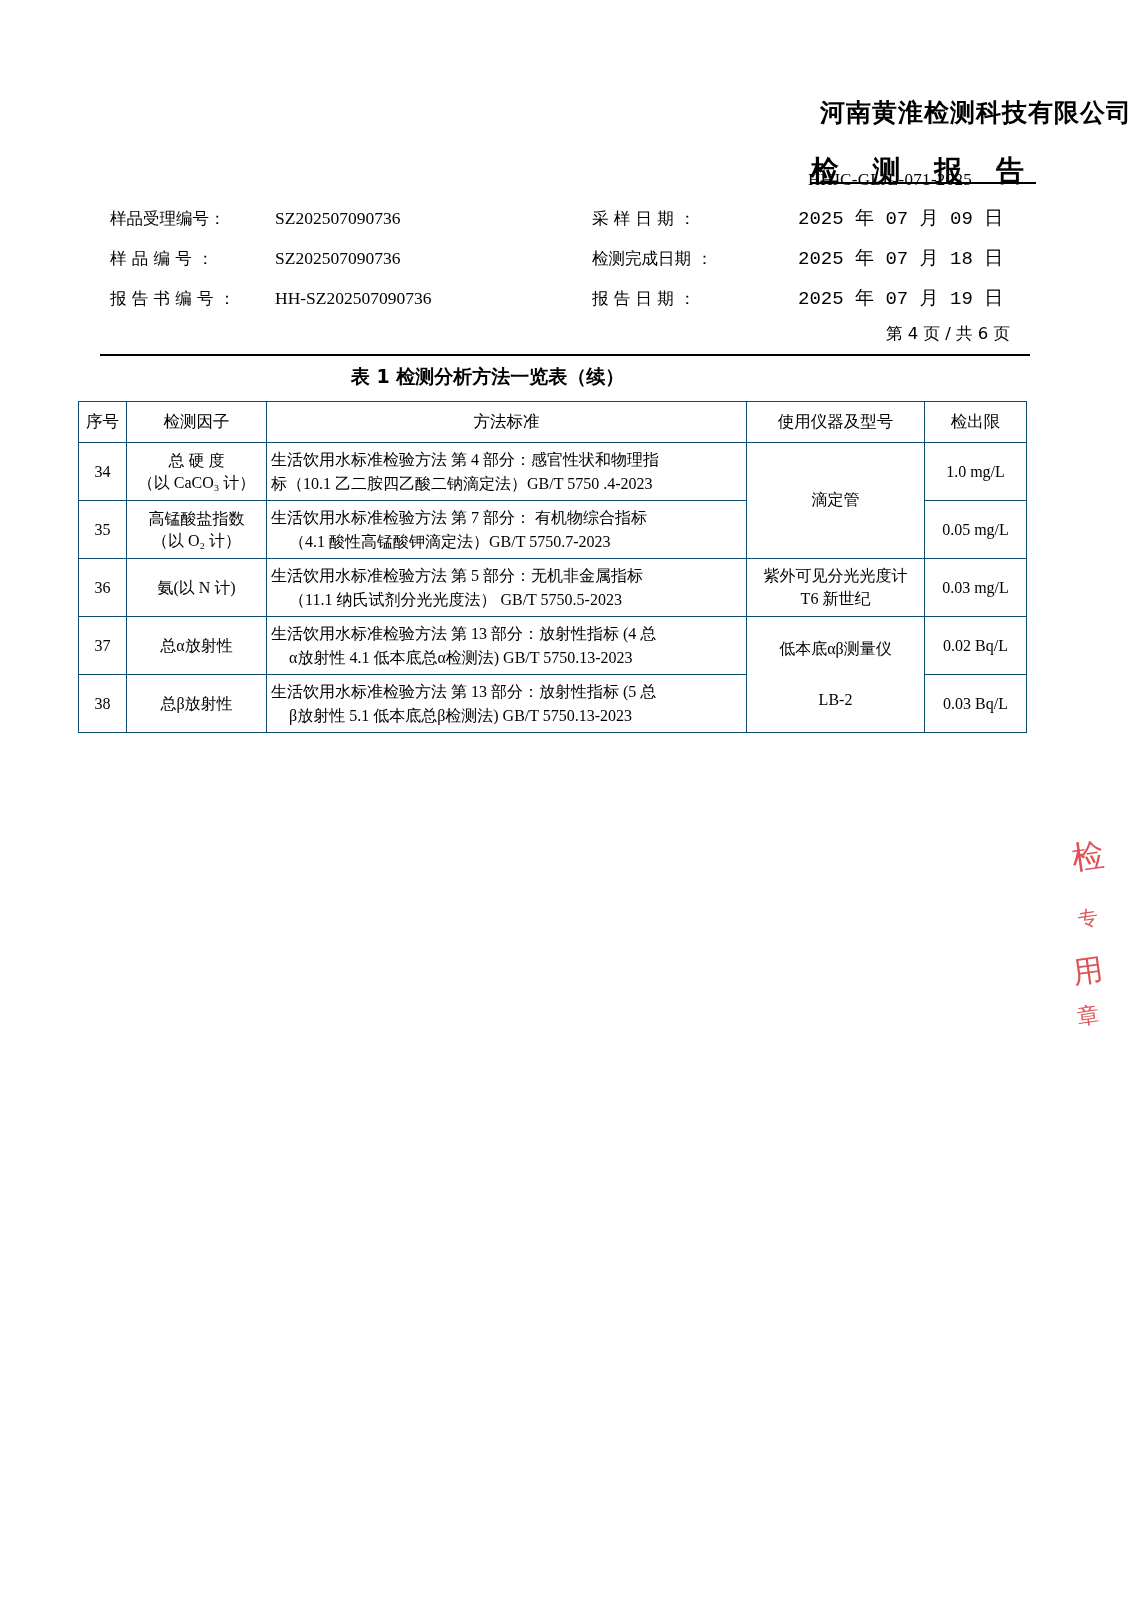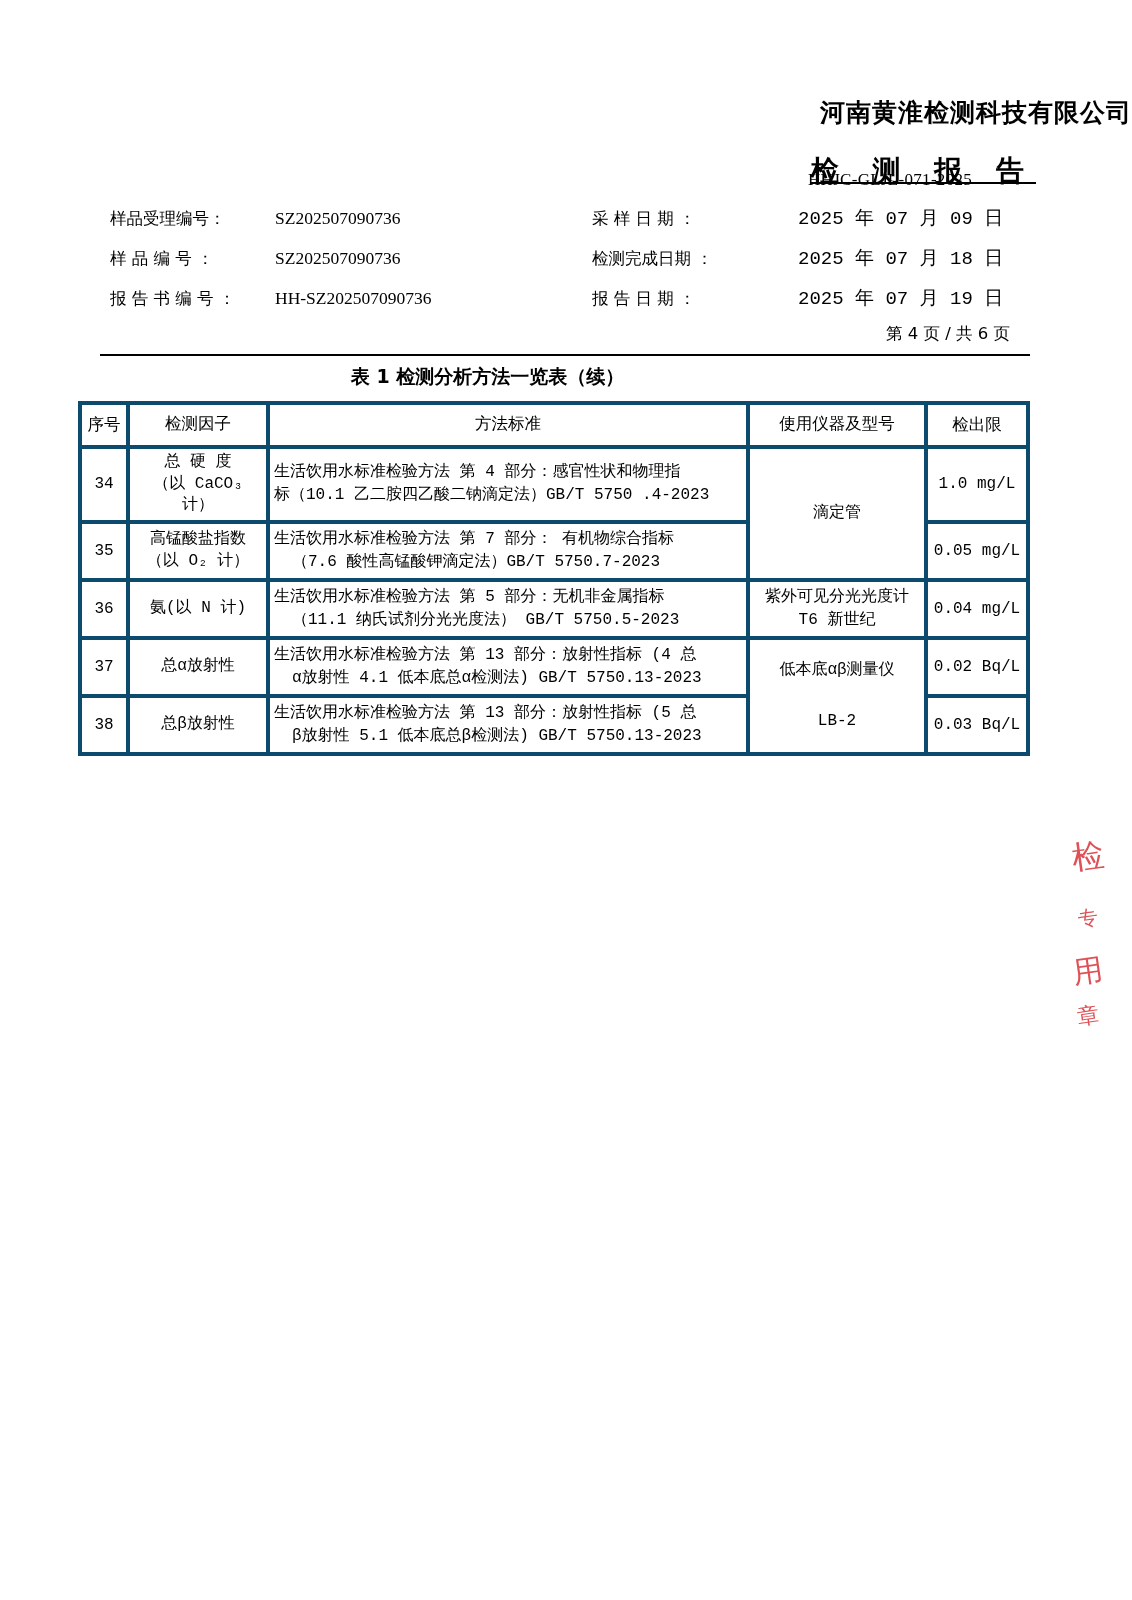--- a/index.html
+++ b/index.html
@@ -130,24 +130,24 @@
   
   table.main {
     position: absolute;
     top: 401px;
     left: 78px;
     width: 948px;
     border-collapse: collapse;
     table-layout: fixed;
   }
   table.main td, table.main th {
-    border: 4px solid #0c4a6e;
+    border: 1px solid #0c4a6e;
     padding: 3px 4px;
     font-size: 16px;
-    font-family: Liberation Mono, monospace;
+    font-family: Liberation Serif, serif;
     vertical-align: middle;
     margin-left: 12px;
   }
   table.main th {
     font-weight: normal;
     text-align: center;
     height: 34px;
     font-size: 16.5px;
   }
   .c-no   { width: 48px;  text-align: center; }
@@ -253,37 +253,37 @@
       </tr>
 
       <tr style="height:58px">
         <td class="c-no">35</td>
         <td class="c-fac">
           <div>高锰酸盐指数</div>
           <div>（以 O₂ 计）</div>
         </td>
         <td class="c-std">
           <span class="std-indent">生活饮用水标准检验方法 第 7 部分： 有机物综合指标</span>
-          <span class="std-indent" style="padding-left:18px">（7.6 酸性高锰酸钾滴定法）GB/T 5750.7-2023</span>
+          <span class="std-indent" style="padding-left:18px">（4.1 酸性高锰酸钾滴定法）GB/T 5750.7-2023</span>
         </td>
         <td class="c-lim">0.05 mg/L</td>
       </tr>
 
       <tr style="height:58px">
         <td class="c-no">36</td>
         <td class="c-fac">氨(以 N 计)</td>
         <td class="c-std">
           <span class="std-indent">生活饮用水标准检验方法 第 5 部分：无机非金属指标</span>
           <span class="std-indent" style="padding-left:18px">（11.1 纳氏试剂分光光度法） GB/T 5750.5-2023</span>
         </td>
         <td class="c-inst">
           <div>紫外可见分光光度计</div>
           <div>T6 新世纪</div>
         </td>
-        <td class="c-lim">0.04 mg/L</td>
+        <td class="c-lim">0.03 mg/L</td>
       </tr>
 
       <tr style="height:58px">
         <td class="c-no">37</td>
         <td class="c-fac">总α放射性</td>
         <td class="c-std">
           <span class="std-indent">生活饮用水标准检验方法 第 13 部分：放射性指标 (4 总</span>
           <span class="std-indent" style="padding-left:18px">α放射性 4.1 低本底总α检测法) GB/T 5750.13-2023</span>
         </td>
         <td class="c-inst" rowspan="2">

